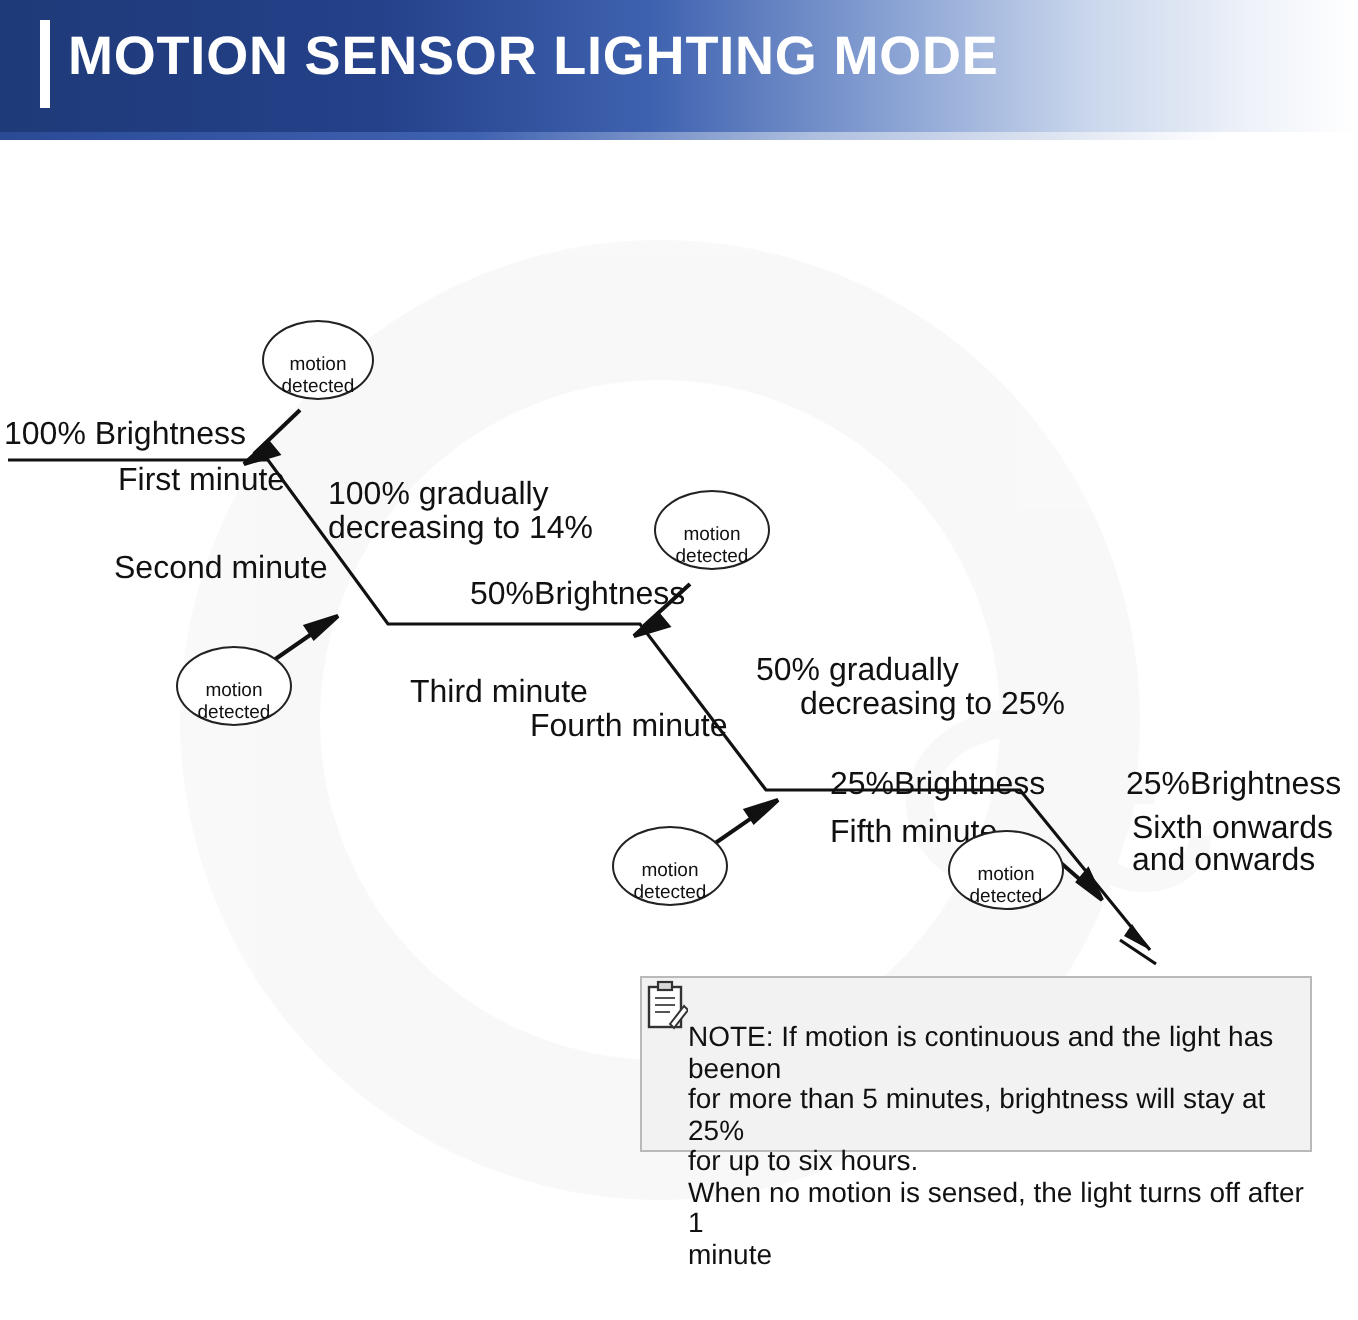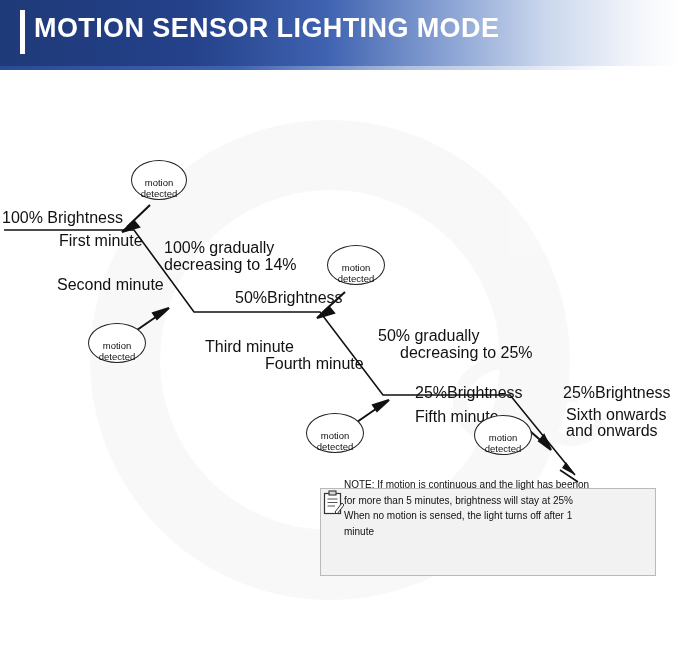--- a/index.html
+++ b/index.html
@@ -104,23 +104,23 @@
     top: 418px;
     width: 336px;
     height: 88px;
     background: #f2f2f2;
     border: 1px solid #b9b9b9;
     box-sizing: border-box;
   }
   .note-text {
     position: absolute;
     left: 344px;
-    top: 407px;
+    top: 441px;
     width: 312px;
-    font-size: 10px;
+    font-size: 14px;
     line-height: 15.5px;
     color: #111111;
   }
   .note-icon {
     position: absolute;
     left: 322px;
     top: 420px;
     width: 22px;
     height: 26px;
   }
@@ -231,18 +231,19 @@
       <rect x="2.5" y="3.5" width="16" height="20" fill="#ffffff" stroke="#333333" stroke-width="1.2"></rect>
       <rect x="7" y="1" width="7" height="4" fill="#d8d8d8" stroke="#333333" stroke-width="1.1"></rect>
       <line x1="5.5" y1="9" x2="15.5" y2="9" stroke="#555555" stroke-width="1"></line>
       <line x1="5.5" y1="12.5" x2="15.5" y2="12.5" stroke="#555555" stroke-width="1"></line>
       <line x1="5.5" y1="16" x2="13" y2="16" stroke="#555555" stroke-width="1"></line>
       <path d="M13,22 L20,13 L22,15 L15,24 Z" fill="#ffffff" stroke="#333333" stroke-width="1"></path>
     </svg>
     <div class="note-text">
       <div>NOTE: If motion is continuous and the light has beenon</div>
       <div>for more than 5 minutes, brightness will stay at 25%</div>
+      <div>for up to six hours.</div>
       <div>When no motion is sensed, the light turns off after 1</div>
       <div>minute</div>
     </div>
 
   </div>
 </div>
 
 </body></html>

